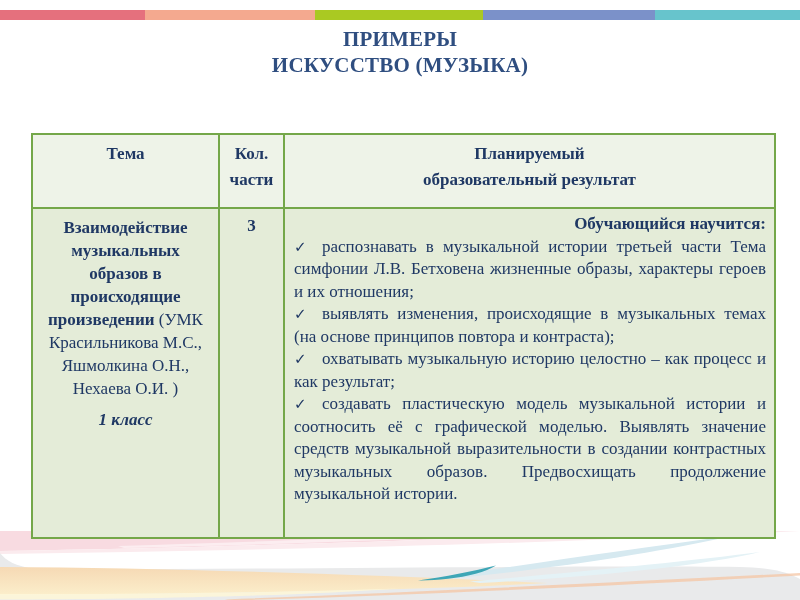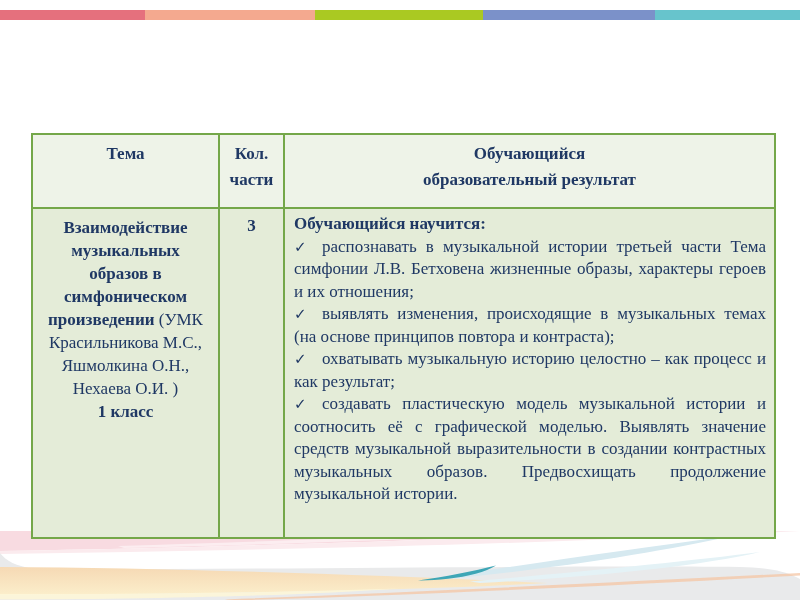--- a/index.html
+++ b/index.html
@@ -83,21 +83,21 @@
     font-size:17px;
     padding-top:7px;
   }
   td.result-cell{
     font-size:17px;
     line-height:22.5px;
     padding:4px 8px 0 9px;
   }
   td.result-cell p{margin:0;}
   .result-heading{
-    text-align:left;
+    text-align:right;
     font-weight:bold;
   }
   .bullet{
     text-align:justify;
   }
   .check{
     display:inline-block;
     width:28px;
     font-family:"DejaVu Sans",sans-serif;
     font-size:15px;
@@ -142,48 +142,50 @@
 
     <path d="M225,69.5 C440,61 640,51 800,43 L800,45.5 C640,54 445,64 230,70.5 Z" fill="#f4c5a4" opacity="0.75"></path>
 
     <path d="M436,48 C540,32 640,18 722,7 L734,5.5 C660,22 560,38 446,49 Z" fill="#d6e9f0"></path>
     <path d="M470,51.5 C580,42 690,31 760,22 C700,36 600,46.5 480,53 Z" fill="#e4f2f6"></path>
 
     <path d="M418,50.5 C444,47 474,41 496,35.5 C486,42 468,46.5 448,48.8 C437,50 427,50.7 418,50.5 Z" fill="#3ea6b6"></path>
   </svg>
 
   <header class="title">
+    <div>ПРИМЕРЫ</div>
+    <div>ИСКУССТВО (МУЗЫКА)</div>
   </header>
 
   <table class="results">
     <colgroup>
         <col class="c1">
         <col class="c2">
         <col class="c3">
       </colgroup>
     <thead>
       <tr>
         <th>
           <span class="block">Тема</span>
         </th>
         <th>
           <span class="block">Кол.</span>
           <span class="block">части</span>
         </th>
         <th>
-          <span class="block">Обучающийся</span>
+          <span class="block">Планируемый</span>
           <span class="block">образовательный результат</span>
         </th>
       </tr>
     </thead>
     <tbody>
       <tr>
         <td class="theme-cell">
-          <p style="margin:0;"><span class="bold">Взаимодействие музыкальных образов в симфоническом произведении</span><span> (УМК Красильникова М.С., Яшмолкина О.Н., Нехаева О.И. )</span></p>
-          <p class="bold" style="margin:0;">1 класс</p>
+          <p style="margin:0;"><span class="bold">Взаимодействие музыкальных образов в происходящие произведении</span><span> (УМК Красильникова М.С., Яшмолкина О.Н., Нехаева О.И. )</span></p>
+          <p class="bold" style="margin:8px;font-style:italic;">1 класс</p>
         </td>
         <td class="hours-cell">3</td>
         <td class="result-cell">
           <p class="result-heading">Обучающийся научится:</p>
           <p class="bullet"><span class="check">✓</span><span>распознавать в музыкальной истории третьей части Тема симфонии Л.В. Бетховена жизненные образы, характеры героев и их отношения;</span></p>
           <p class="bullet"><span class="check">✓</span><span>выявлять изменения, происходящие в музыкальных темах (на основе принципов повтора и контраста);</span></p>
           <p class="bullet"><span class="check">✓</span><span>охватывать музыкальную историю целостно – как процесс и как результат;</span></p>
           <p class="bullet"><span class="check">✓</span><span>создавать пластическую модель музыкальной истории и соотносить её с графической моделью. Выявлять значение средств музыкальной выразительности в создании контрастных музыкальных образов. Предвосхищать продолжение музыкальной истории.</span></p>
         </td>
       </tr>

